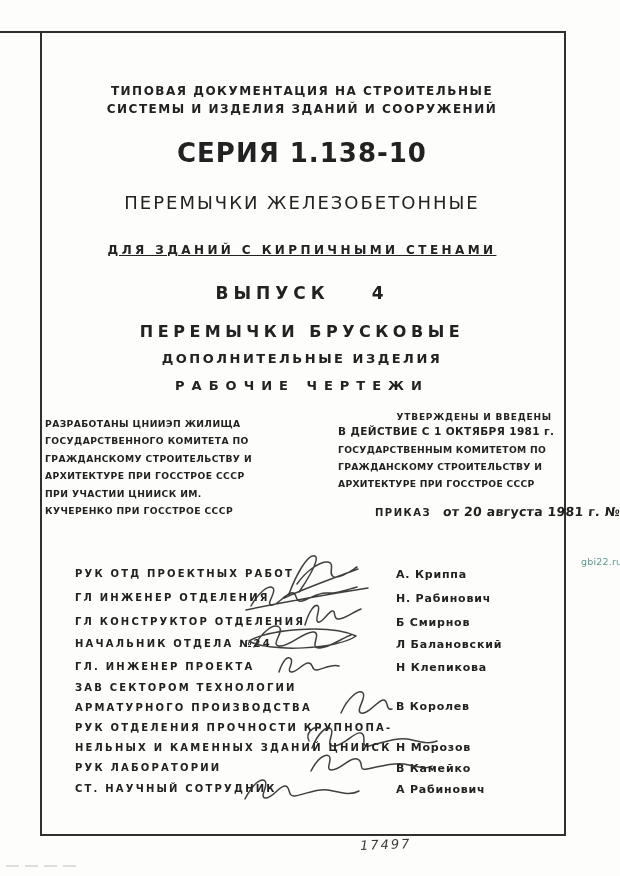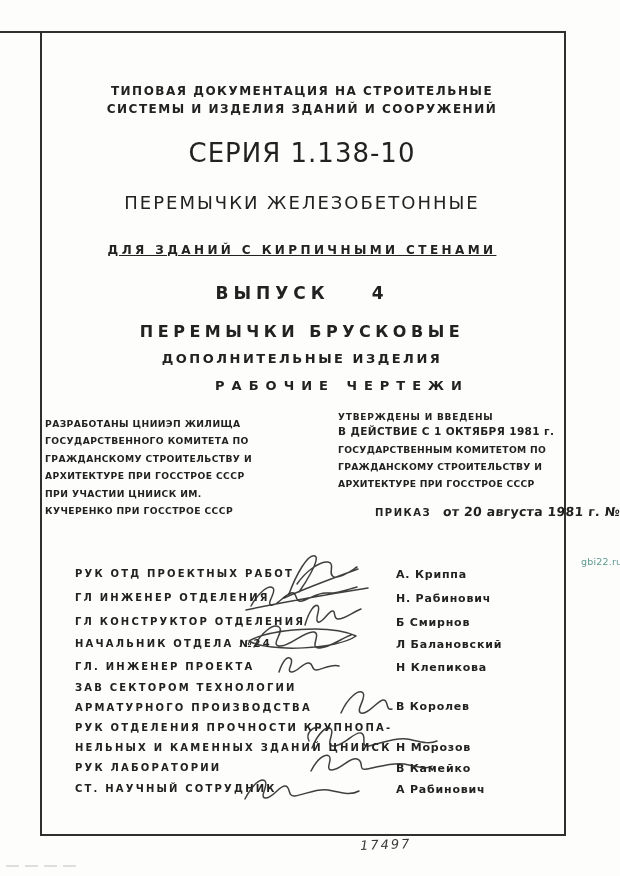--- a/index.html
+++ b/index.html
@@ -13,39 +13,39 @@
   }
   .frame{
     position:absolute;left:40px;top:31px;width:522px;height:801px;
     border:2px solid #2f2f2f;
   }
   .frame-overhang{
     position:absolute;left:0;top:31px;width:42px;height:2px;background:#2f2f2f;
   }
   .centered{position:absolute;left:40px;width:524px;text-align:center;white-space:nowrap;}
   .hdr{font-size:12px;font-weight:700;letter-spacing:1.5px;}
-  .series{top:138px;font-size:26px;font-weight:400;letter-spacing:1px;text-align:center;}
+  .series{top:138px;font-size:26px;font-weight:700;letter-spacing:1px;text-align:center;}
   .main-title{top:192px;font-size:18px;font-weight:400;letter-spacing:2px;}
   .subtitle{top:243px;font-size:12px;font-weight:700;letter-spacing:3.4px;text-decoration:underline;}
   .issue{top:283px;font-size:17px;font-weight:700;letter-spacing:5px;}
   .issue .num{margin-left:42px;}
   .section{top:322px;font-size:16px;font-weight:700;letter-spacing:4.5px;}
   .subsection{top:351px;font-size:13px;font-weight:700;letter-spacing:2.5px;}
-  .doctype{top:378px;font-size:13px;font-weight:700;letter-spacing:7px;padding-left:40px;}
+  .doctype{top:378px;font-size:13px;font-weight:700;letter-spacing:7px;}
   .devblock{
     position:absolute;left:45px;top:415px;width:200px;
     font-size:9.2px;font-weight:700;letter-spacing:0.4px;line-height:17.4px;
     white-space:nowrap;
   }
   .appblock{
     position:absolute;left:338px;top:412px;width:214px;
     font-size:9.2px;font-weight:700;letter-spacing:0.3px;
     white-space:nowrap;
   }
-  .appblock .l1{text-align:left;font-size:9px;letter-spacing:0.8px;}
+  .appblock .l1{text-align:right;font-size:9px;letter-spacing:0.8px;}
   .appblock .l2{font-size:10.5px;letter-spacing:0.4px;margin-top:3px;}
   .appblock .ln{margin-top:8px;line-height:9.2px;}
   .orderline{
     position:absolute;left:340px;top:501px;white-space:nowrap;font-weight:700;
   }
   .orderline .olabel{font-size:10px;letter-spacing:1.5px;margin-left:35px;}
   .orderline .ovalue{font-size:12.5px;letter-spacing:0.3px;margin-left:6px;display:inline-block;transform:skewX(-4deg);}
   .sigrow{position:absolute;left:40px;width:524px;white-space:nowrap;}
   .role{
     position:absolute;left:35px;top:0;

